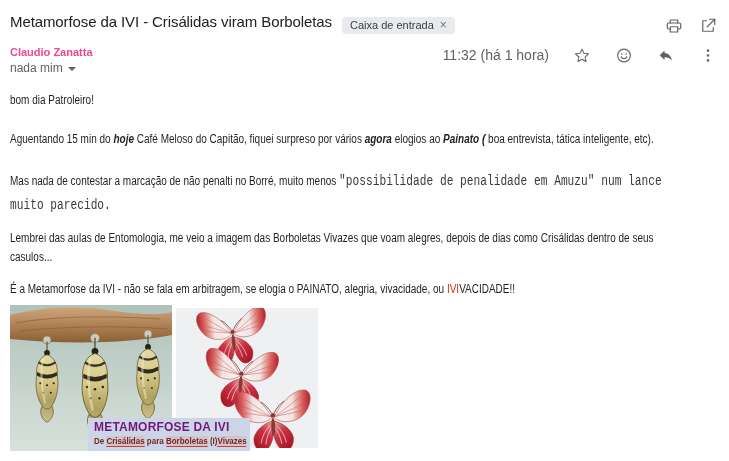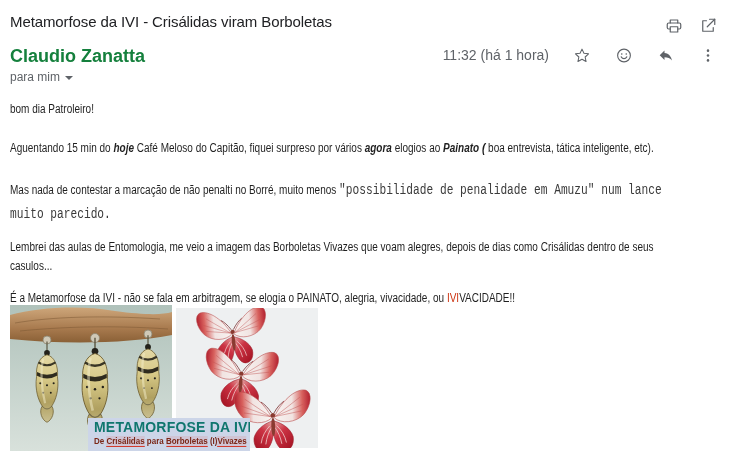--- a/index.html
+++ b/index.html
@@ -12,21 +12,21 @@
   .chip{margin:4px 0 0 10px;background:#e9eaee;border-radius:4px;padding:2px 8px 3px;font-size:11px;
         color:#3c4043;white-space:nowrap;display:inline-flex;align-items:center;cursor:pointer;}
   .chip-x{margin-left:6px;color:#70757a;font-size:12px;line-height:11px;}
   .header-icons{margin-left:auto;display:flex;gap:16px;padding-top:4px;}
   .icon-btn{width:18px;height:18px;cursor:pointer;display:inline-flex;}
   .icon-btn svg{width:18px;height:18px;}
   .st{fill:none;stroke:#5f6368;stroke-width:1.6;stroke-linecap:round;stroke-linejoin:round;}
 
   
   .sender-row{display:flex;align-items:flex-start;padding:11px 12px 0 10px;}
-  .sender-name{font-size:18px;font-weight:700;color:#15803d;}
+  .sender-name{font-size:11px;font-weight:700;color:#ec4899;}
   .to-line{font-size:12px;color:#5f6368;margin-top:3px;display:inline-flex;align-items:center;gap:5px;cursor:pointer;}
   .caret{width:0;height:0;border-left:4px solid transparent;border-right:4px solid transparent;
          border-top:4px solid #5f6368;margin-top:1px;}
   .meta{margin-left:auto;display:flex;align-items:center;gap:24px;color:#5f6368;font-size:14px;}
   .meta .icon-btn svg{width:19px;height:19px;}
 
   
   .email-body{padding:15px 0 0 10px;width:719px;overflow:hidden;}
   .email-body p{margin:0 0 20px;font-size:12.5px;line-height:19px;color:#1f1f1f;white-space:nowrap;
                 transform:scaleX(0.8);transform-origin:0 0;}
@@ -36,21 +36,21 @@
   .mono{font-family:"Liberation Mono","DejaVu Sans Mono",monospace;font-size:14px;color:#3a3a3a;}
   .red{color:#cc3311;}
 
   
   .attachments{position:absolute;left:10px;top:304px;width:710px;height:150px;}
   .img-left{position:absolute;left:0;top:1px;width:162px;height:146px;cursor:pointer;}
   .img-right{position:absolute;left:166px;top:4px;width:142px;height:140px;cursor:pointer;}
   .img-left svg,.img-right svg{display:block;width:100%;height:100%;}
   .caption{position:absolute;left:78px;top:114px;width:162px;height:33px;background:#ccd5e8;
            z-index:5;padding:2px 6px 0;box-sizing:border-box;overflow:hidden;}
-  .caption-title{font-size:14px;font-weight:700;color:#0f766e;line-height:15px;letter-spacing:0.2px;white-space:nowrap;}
+  .caption-title{font-size:12px;font-weight:700;color:#701a75;line-height:15px;letter-spacing:0.2px;white-space:nowrap;}
   .caption-sub{font-size:8.5px;font-weight:700;color:#7a2717;line-height:12px;white-space:nowrap;
                transform:scaleX(0.94);transform-origin:0 0;}
   .caption-sub .u{border-bottom:1.5px solid #d23b2e;background:rgba(226,122,122,0.18);}
 </style>
 </head>
 <body>
 
 <div class="page">
 
   <svg width="0" height="0" style="position:absolute" aria-hidden="true">
@@ -108,20 +108,24 @@
         <use href="#bhalf"></use>
         <use href="#bhalf" transform="scale(-1,1)"></use>
         <ellipse cx="0" cy="6" rx="1.7" ry="8" fill="#8a3a30"></ellipse>
         <circle cx="0" cy="-4" r="2" fill="#8a3a30"></circle>
       </g>
     </defs>
   </svg>
 
   <div class="header-row">
     <h1 class="subject">Metamorfose da IVI - Crisálidas viram Borboletas</h1>
+    <span class="chip">
+      <span>Caixa de entrada</span>
+      <span class="chip-x">×</span>
+    </span>
     <div class="header-icons">
       <span class="icon-btn">
         <svg viewBox="0 0 24 24">
             <path class="st" d="M7 8V4h10v4"></path>
             <path class="st" d="M7 16H5a2 2 0 0 1-2-2v-4a2 2 0 0 1 2-2h14a2 2 0 0 1 2 2v4a2 2 0 0 1-2 2h-2"></path>
             <rect class="st" x="7" y="13" width="10" height="7"></rect>
           </svg>
       </span>
       <span class="icon-btn">
         <svg viewBox="0 0 24 24">
@@ -130,21 +134,21 @@
             <path class="st" d="M21 3l-10 10"></path>
           </svg>
       </span>
     </div>
   </div>
 
   <div class="sender-row">
     <div>
       <div class="sender-name">Claudio Zanatta</div>
       <div class="to-line">
-        <span>para mim</span>
+        <span>nada mim</span>
         <span class="caret"></span>
       </div>
     </div>
     <div class="meta">
       <span>11:32 (há 1 hora)</span>
       <span class="icon-btn">
         <svg viewBox="0 0 24 24">
             <path d="M12 3.5l2.6 5.6 6.1.7-4.5 4.2 1.2 6-5.4-3-5.4 3 1.2-6L3.3 9.8l6.1-.7z" fill="none" stroke="#5f6368" stroke-width="1.4" stroke-linejoin="round"></path>
           </svg>
       </span>

